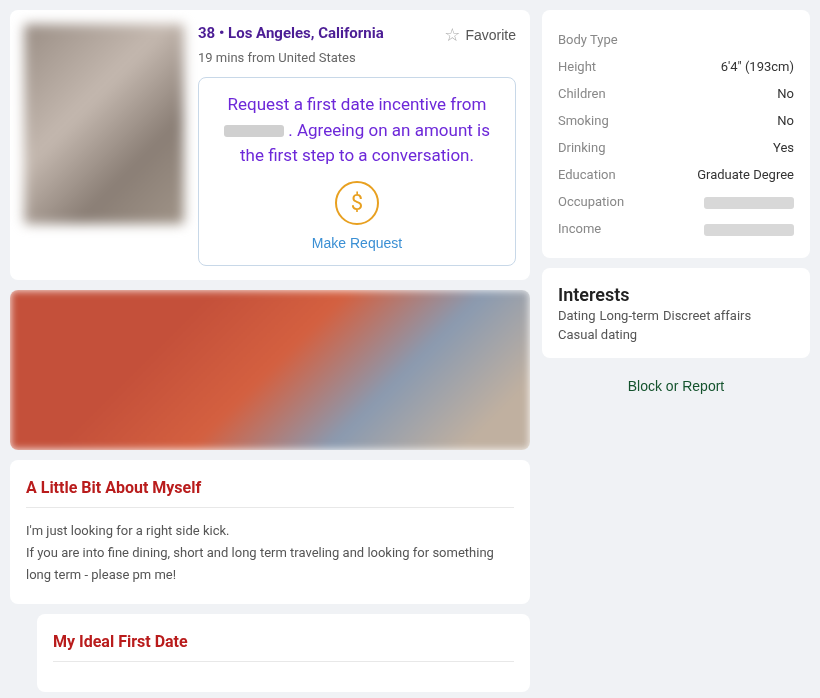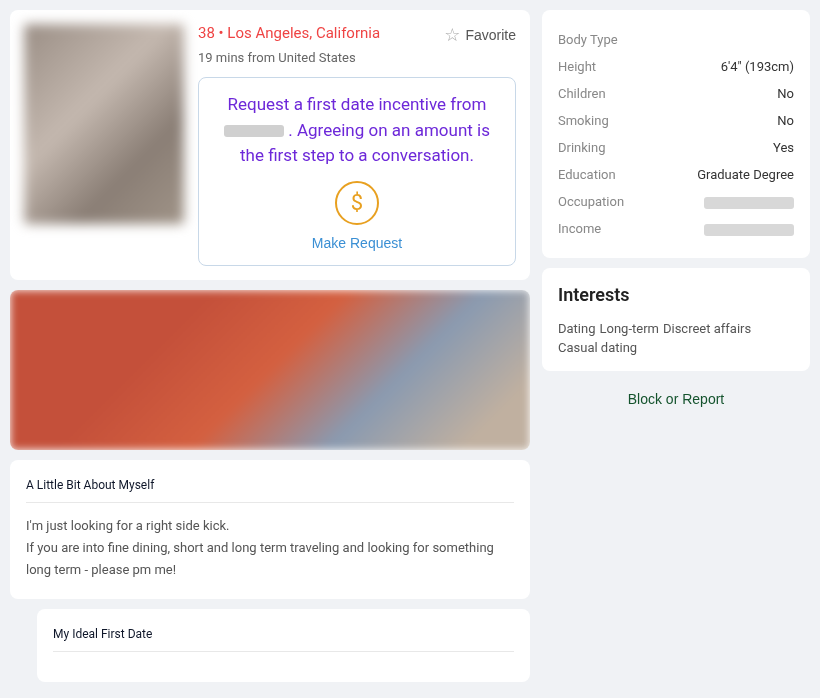--- a/index.html
+++ b/index.html
@@ -51,22 +51,22 @@
       flex: 1;
     }
     .profile-header {
       display: flex;
       justify-content: space-between;
       align-items: flex-start;
       margin-bottom: 4px;
     }
     .profile-name-age {
       font-size: 15px;
-      font-weight: 400;
-      color: #ef4444;
+      font-weight: 700;
+      color: #4c1d95;
     }
     .favorite-btn {
       display: flex;
       align-items: center;
       gap: 5px;
       background: none;
       border: none;
       cursor: pointer;
       color: #555;
       font-size: 14px;
@@ -135,23 +135,23 @@
       background: linear-gradient(135deg, #c4503a 30%, #d46040 50%, #8a9ab0 70%, #c0b0a0 90%);
       filter: blur(4px);
     }
     
     .about-card {
       background: #fff;
       border-radius: 8px;
       padding: 18px 16px;
     }
     .section-heading {
-      font-size: 12px;
-      font-weight: 400;
-      color: #0f172a;
+      font-size: 16px;
+      font-weight: 700;
+      color: #b91c1c;
       margin-bottom: 10px;
     }
     .divider-line {
       border: none;
       border-top: 1px solid #e8e8e8;
       margin-bottom: 12px;
     }
     .about-text {
       font-size: 13px;
       color: #555;
@@ -211,21 +211,21 @@
     
     .interests-panel {
       background: #fff;
       border-radius: 8px;
       padding: 16px;
     }
     .interests-panel-title {
       font-size: 18px;
       font-weight: 600;
       color: #222;
-      margin-bottom: 16px;
+      margin-bottom: 3px;
     }
     .interests-tags {
       display: flex;
       flex-wrap: wrap;
       gap: 4px;
     }
     .interest-tag {
       font-size: 13px;
       color: #555;
     }

